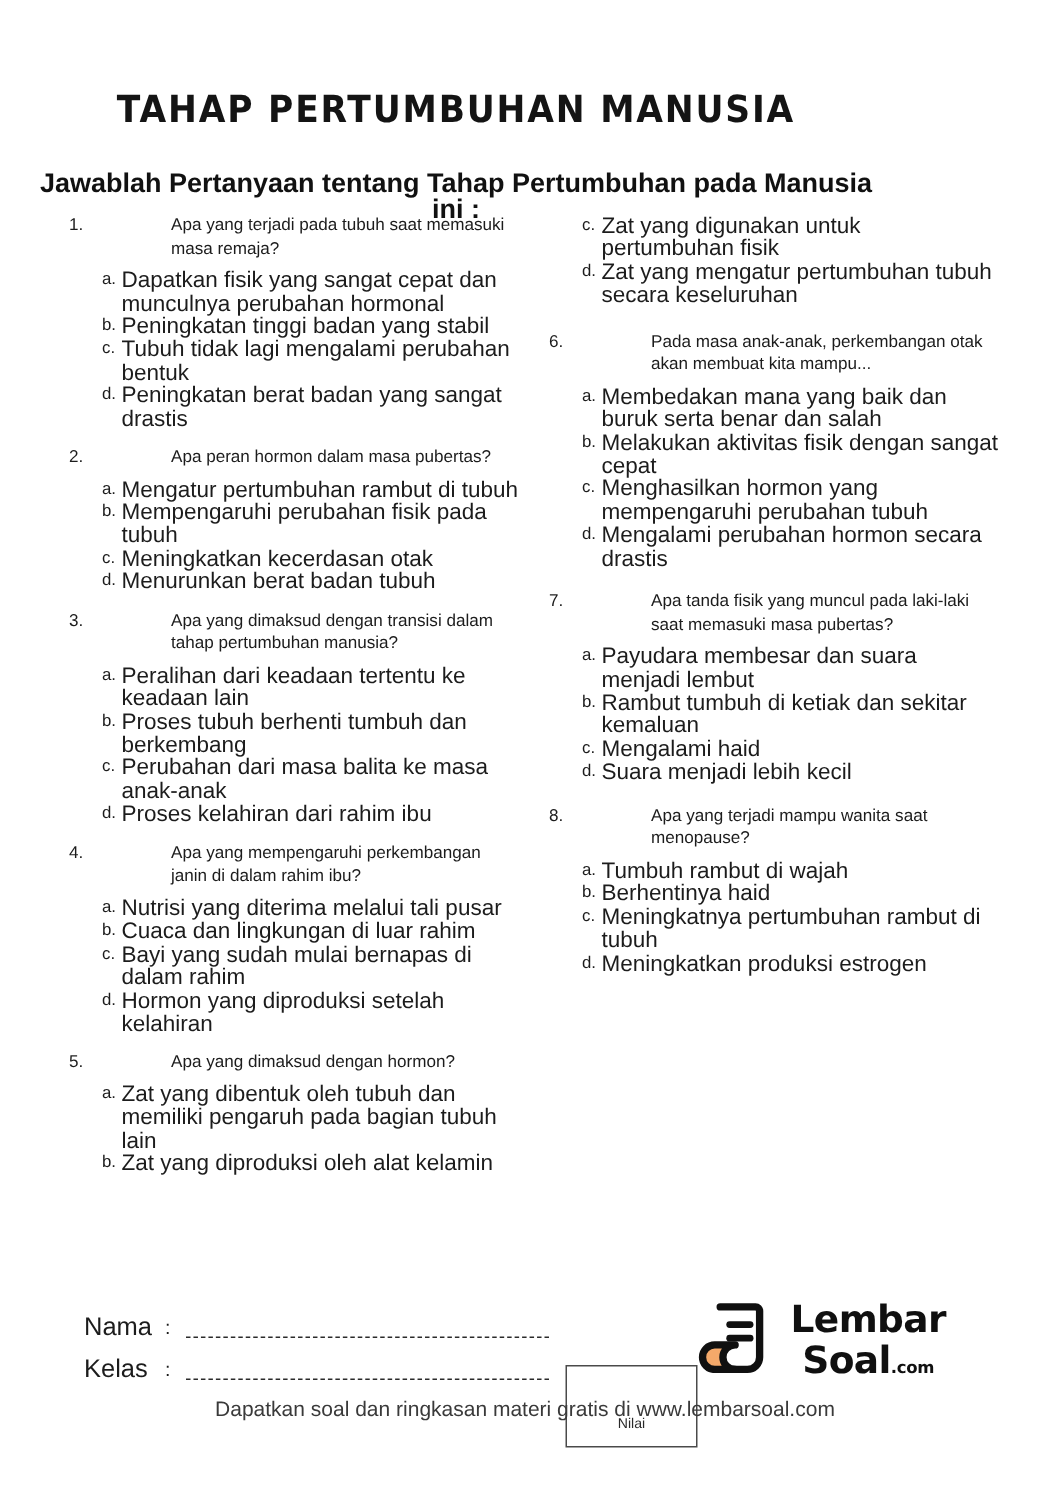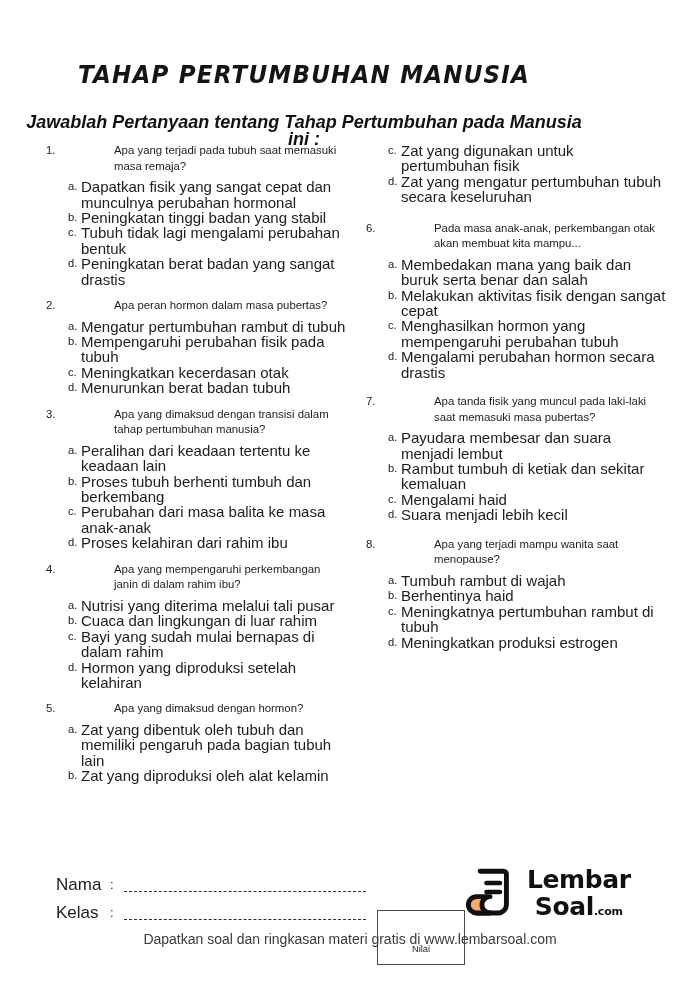--- a/index.html
+++ b/index.html
@@ -25,21 +25,20 @@
     background: #ffffff;
   }
 
   
   .header {
     position: absolute;
     left: 0;
     top: 60px;
     width: 608px;
     text-align: center;
-    font-style: italic;
   }
   .doc-title {
     font-family: "DejaVu Sans", sans-serif;
     font-weight: bold;
     font-size: 23px;
     letter-spacing: 1.2px;
     color: #141414;
     margin: 0;
     line-height: 28px;
     transform: scaleY(1.08);

